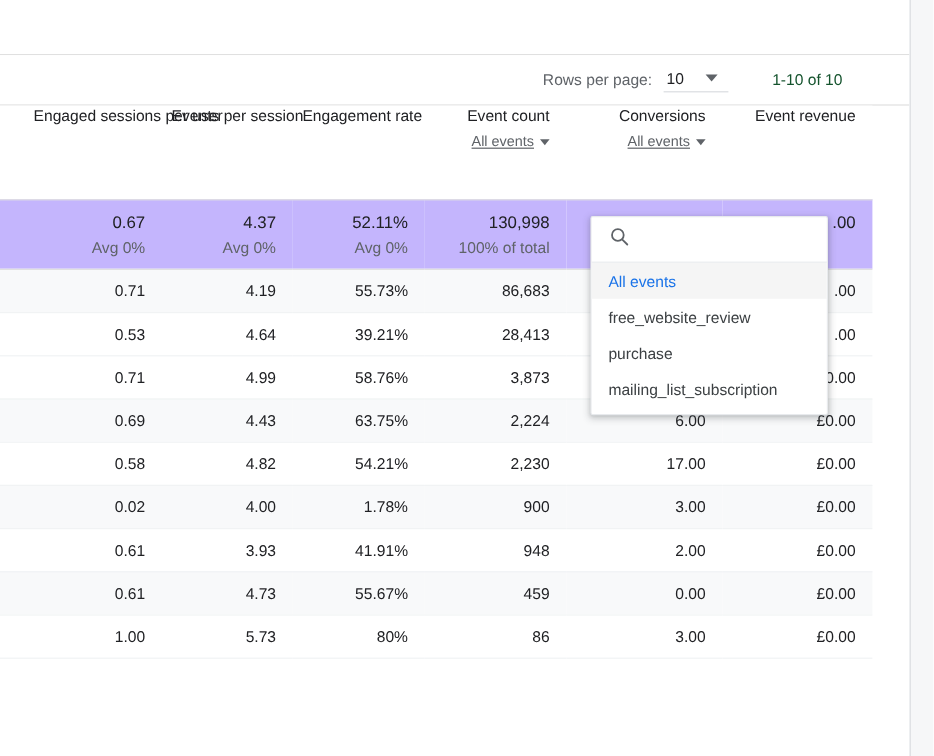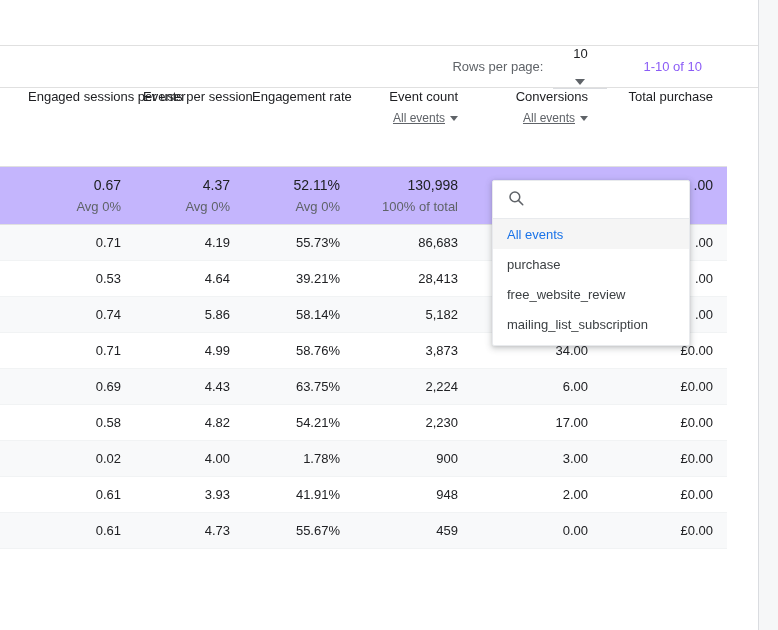--- a/index.html
+++ b/index.html
@@ -61,30 +61,29 @@
   }
   .rows-label { margin-right: 10px; font-size: 13px; color: #5f6368; }
   .rows-select {
     display: inline-flex;
     align-items: center;
     gap: 18px;
     border-bottom: 1px solid #dadce0;
     padding: 1px 2px 3px 2px;
     min-width: 54px;
     cursor: pointer;
-    flex-direction: column;
   }
   .rows-value { font-size: 13px; color: #202124; }
   .caret-lg {
     width: 0; height: 0;
     border-left: 5px solid transparent;
     border-right: 5px solid transparent;
     border-top: 6px solid #5f6368;
   }
-  .range-label { margin-left: 36px; font-size: 13px; color: #8b5cf6; }
+  .range-label { margin-left: 36px; font-size: 13px; color: #14532d; }
 
   
   table.data {
     width: 727px;
     border-collapse: collapse;
     table-layout: fixed;
   }
   table.data col.c-stub  { width: 20px; }
   table.data col.c-1     { width: 115px; }
   table.data col.c-2     { width: 109px; }
@@ -259,21 +258,21 @@
 
           <th>
             <span class="th-title">Conversions</span>
             <span class="th-sub">
               <span class="sub-text">All events</span>
               <span class="caret-sm"></span>
             </span>
           </th>
 
           <th>
-            <span class="th-title">Total purchase</span>
+            <span class="th-title">Event revenue</span>
           </th>
         </tr>
       </thead>
 
       <tbody>
         <tr class="summary">
           <td class="stub"></td>
           <td>
             <span class="sum-main">0.67</span>
             <span class="sum-sub">Avg 0%</span>
@@ -313,29 +312,20 @@
           </tr>
           <tr class="even">
             <td class="stub"></td>
             <td>0.53</td>
             <td>4.64</td>
             <td>39.21%</td>
             <td>28,413</td>
             <td></td>
             <td>.00</td>
           </tr>
-          <tr class="odd">
-            <td class="stub"></td>
-            <td>0.74</td>
-            <td>5.86</td>
-            <td>58.14%</td>
-            <td>5,182</td>
-            <td></td>
-            <td>.00</td>
-          </tr>
           <tr class="even">
             <td class="stub"></td>
             <td>0.71</td>
             <td>4.99</td>
             <td>58.76%</td>
             <td>3,873</td>
             <td>34.00</td>
             <td>£0.00</td>
           </tr>
           <tr class="odd">
@@ -374,41 +364,50 @@
             <td>2.00</td>
             <td>£0.00</td>
           </tr>
           <tr class="odd">
             <td class="stub"></td>
             <td>0.61</td>
             <td>4.73</td>
             <td>55.67%</td>
             <td>459</td>
             <td>0.00</td>
+            <td>£0.00</td>
+          </tr>
+          <tr class="even">
+            <td class="stub"></td>
+            <td>1.00</td>
+            <td>5.73</td>
+            <td>80%</td>
+            <td>86</td>
+            <td>3.00</td>
             <td>£0.00</td>
           </tr>
         </tbody>
     </table>
 
     <div class="left-edge"></div>
 
     <div class="dropdown">
       <div class="dd-search">
         <span>
           <svg width="18" height="18" viewBox="0 0 24 24" fill="none" stroke="#5f6368" stroke-width="2">
             <circle cx="10.5" cy="10.5" r="6.5"></circle>
             <line x1="15.5" y1="15.5" x2="21" y2="21" stroke-linecap="round"></line>
           </svg>
         </span>
         <input class="dd-search-input" type="text" placeholder="" style="">
       </div>
       <div id="dd-items">
           <div class="dd-item selected">All events</div>
+          <div class="dd-item">free_website_review</div>
           <div class="dd-item">purchase</div>
-          <div class="dd-item">free_website_review</div>
           <div class="dd-item">mailing_list_subscription</div>
         </div>
     </div>
 
   </div>
 
   <div class="page-gutter"></div>
 </div>
 
 </body></html>

